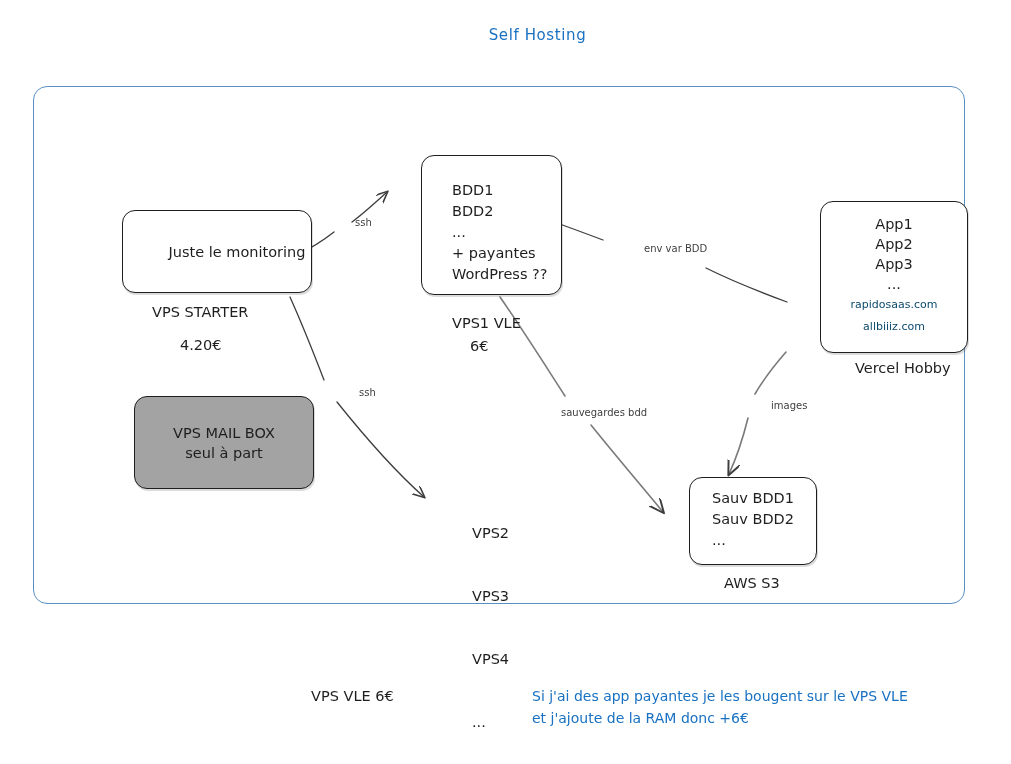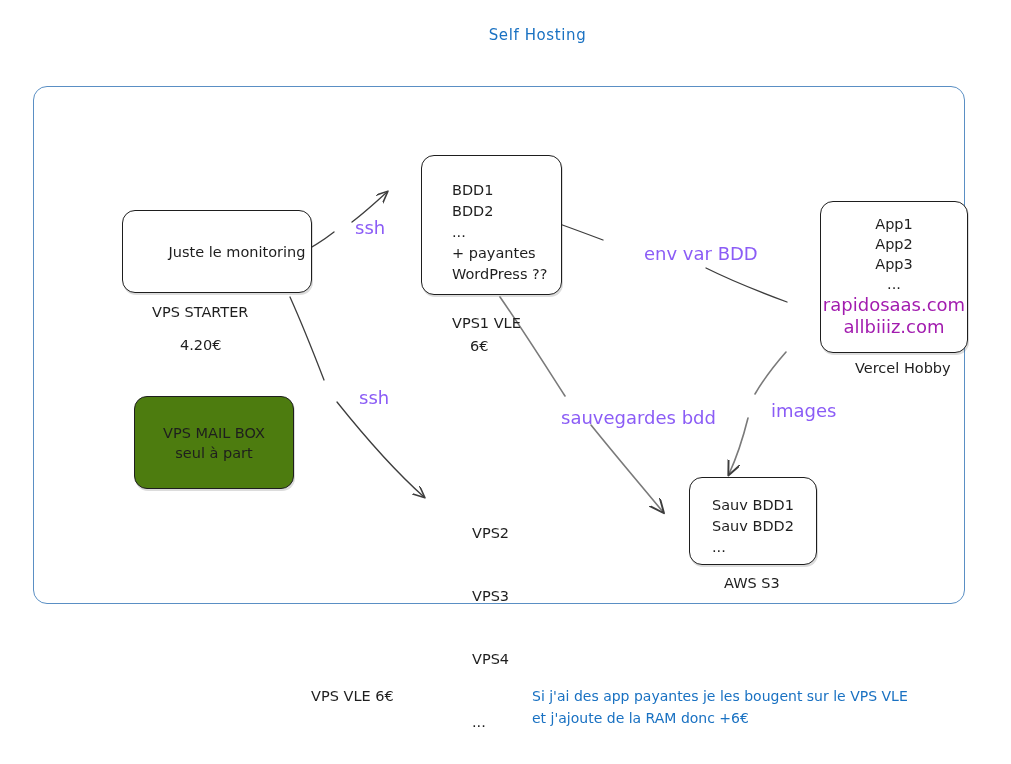--- a/index.html
+++ b/index.html
@@ -97,43 +97,43 @@
   
   #box-vercel {
     left: 788px; top: 201px;
     width: 148px; height: 152px;
     align-items: center;
     padding-top: 12px;
     justify-content: flex-start;
   }
   #box-vercel .line { line-height: 20px; text-align: center; }
   #box-vercel .link {
-    color: #a21caf;
-    font-size: 18px;
+    color: #0c4a6e;
+    font-size: 11px;
     line-height: 22px;
     text-align: center;
   }
 
   
   #box-mail {
     left: 102px; top: 396px;
-    width: 160px; height: 93px;
-    background: #4d7c0f;
+    width: 180px; height: 93px;
+    background: #a3a3a3;
     border-color: #1e1e1e;
     align-items: center;
   }
   #box-mail .line { text-align: center; line-height: 20px; }
 
   
   #box-s3 {
     left: 657px; top: 477px;
     width: 128px; height: 88px;
     padding-left: 22px;
     padding-top: 10px;
-    justify-content: center;
+    justify-content: flex-start;
   }
   #box-s3 .line { line-height: 21px; }
 
   
   .caption {
     font-size: 14.5px;
     color: #1e1e1e;
     white-space: pre;
   }
   #cap-starter   { left: 120px; top: 304px; }
@@ -146,22 +146,22 @@
   
   #list-vps {
     left: 440px; top: 481px;
     font-size: 14.5px;
     line-height: 21px;
     white-space: pre;
   }
 
   
   .edge-label {
-    font-size: 18px;
-    color: #8b5cf6;
+    font-size: 10px;
+    color: #404040;
     white-space: pre;
   }
   #lbl-ssh1 { left: 323px; top: 217px; }
   #lbl-ssh2 { left: 327px; top: 387px; }
   #lbl-envvar { left: 612px; top: 243px; }
   #lbl-sauv { left: 529px; top: 407px; }
   #lbl-images { left: 739px; top: 400px; }
 
   
   #costs {

